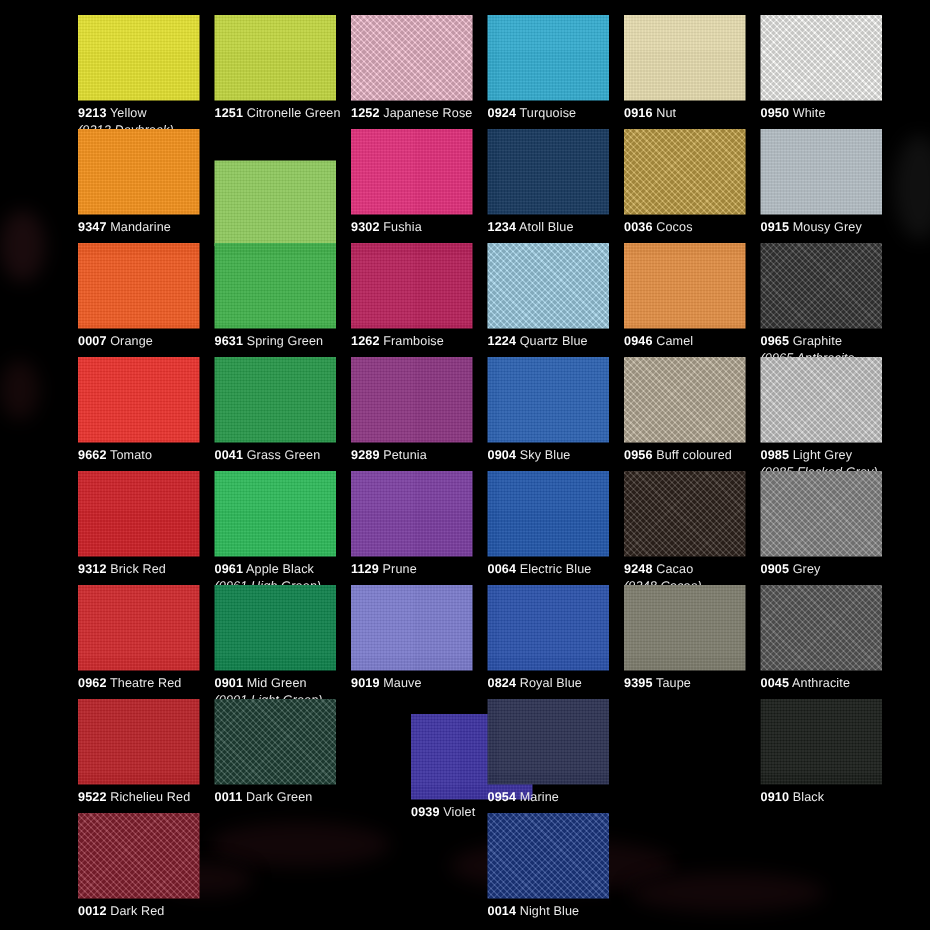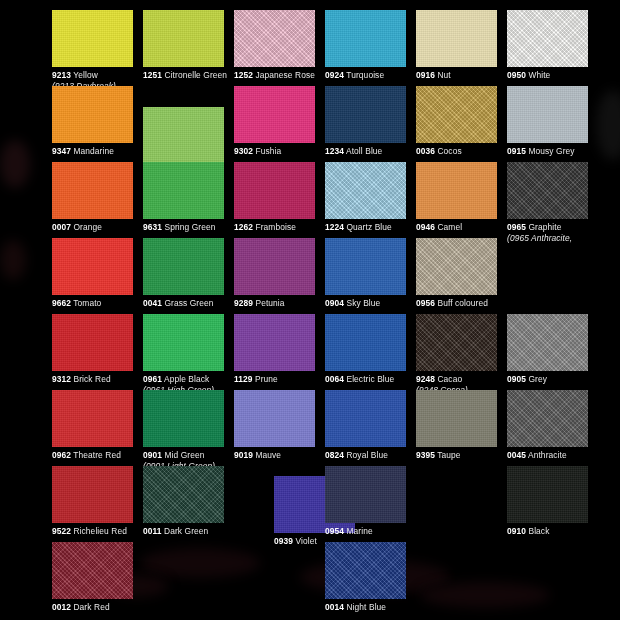--- a/index.html
+++ b/index.html
@@ -200,20 +200,24 @@
         <div class="caption"><span class="code">9289</span> <span class="cname">Petunia</span></div>
       </div>
       <div class="cell" style="left: 325px; top: 238px;">
         <div class="swatch" style="background: rgb(42, 95, 174);"></div>
         <div class="caption"><span class="code">0904</span> <span class="cname">Sky Blue</span></div>
       </div>
       <div class="cell" style="left: 416px; top: 238px;">
         <div class="swatch mottled" style="background: rgb(192, 180, 158);"></div>
         <div class="caption"><span class="code">0956</span> <span class="cname">Buff coloured</span></div>
       </div>
+      <div class="cell" style="left: 507px; top: 238px;">
+        <div class="swatch mottled" style="background: rgb(210, 210, 210);"></div>
+        <div class="caption"><span class="code">0985</span> <span class="cname">Light Grey</span><span class="alt">(0985 Flecked Grey)</span></div>
+      </div>
       <div class="cell" style="left: 52px; top: 314px;">
         <div class="swatch" style="background: rgb(204, 34, 41);"></div>
         <div class="caption"><span class="code">9312</span> <span class="cname">Brick Red</span></div>
       </div>
       <div class="cell" style="left: 143px; top: 314px;">
         <div class="swatch" style="background: rgb(45, 183, 88);"></div>
         <div class="caption"><span class="code">0961</span> <span class="cname">Apple Black</span><span class="alt">(0961 High Green)</span></div>
       </div>
       <div class="cell" style="left: 234px; top: 314px;">
         <div class="swatch" style="background: rgb(123, 63, 160);"></div>

